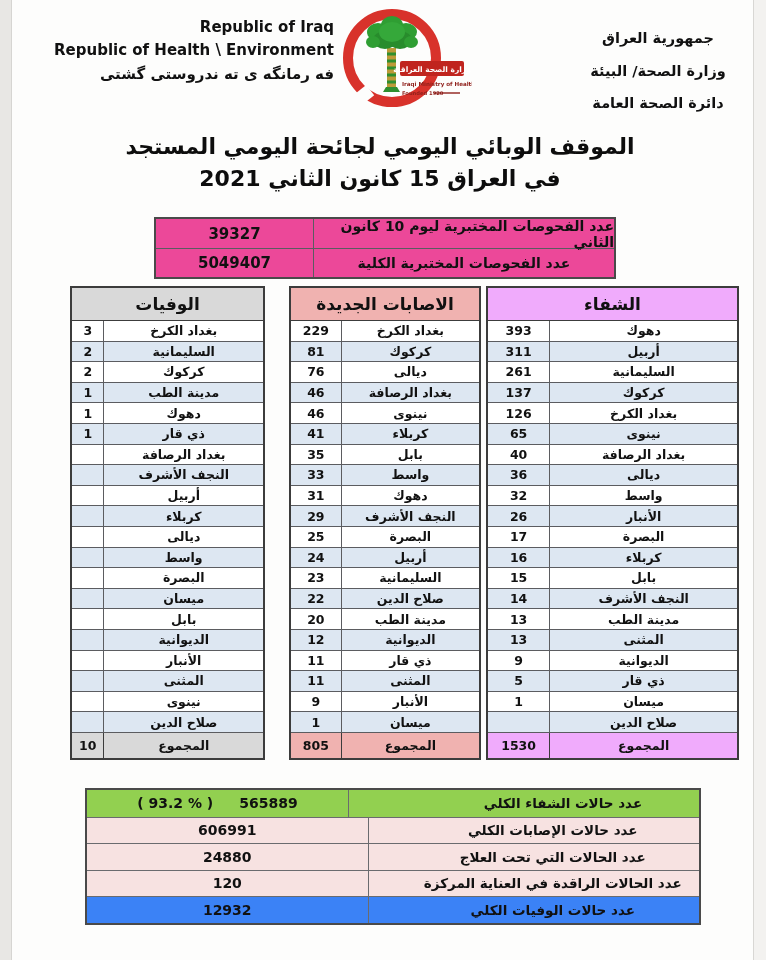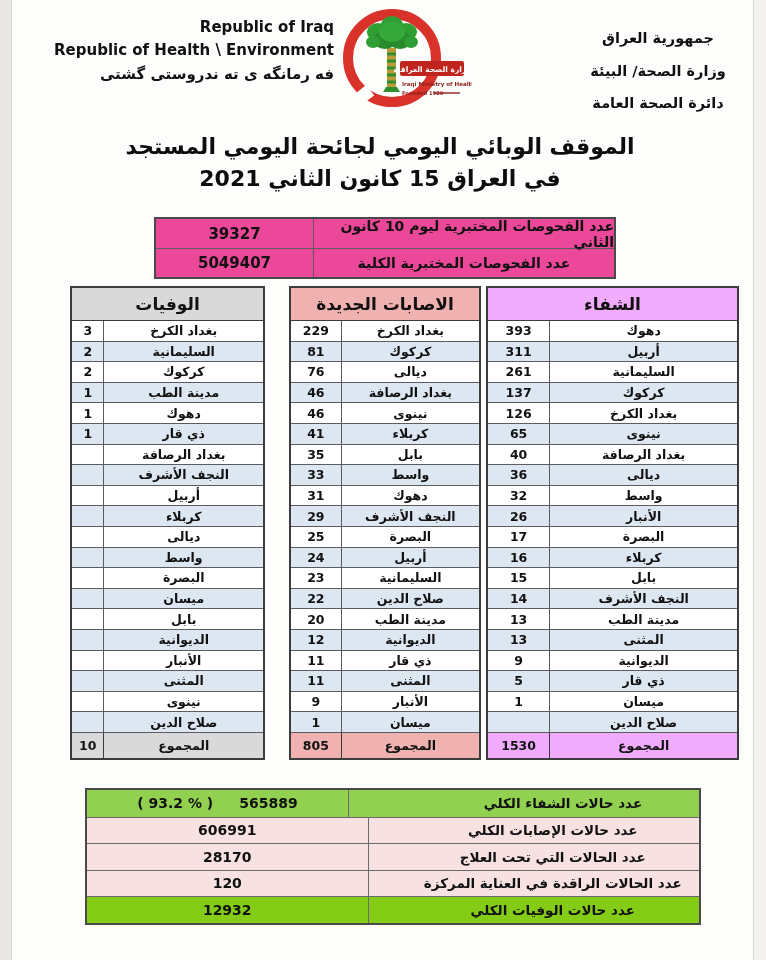--- a/index.html
+++ b/index.html
@@ -90,21 +90,21 @@
   .summary {
     position: absolute; left: 85px; top: 788px; width: 616px;
     border: 2px solid #4a4a4a; background: #fff;
   }
   .summary .trow { height: 26.5px; }
   .summary .trow + .trow { border-top: 1px solid #6a6b6e; }
   .summary .val { width: 46%; border-right: 1px solid #6a6b6e; font-size: 14px; }
   .summary .lbl { width: 54%; font-size: 13.5px; padding-left: 38px; }
   .summary .tone-green { background: #92d050; gap: 40px; }
   .summary .tone-pink  { background: #f7e2e1; }
-  .summary .tone-gray  { background: #84cc16; }
+  .summary .tone-gray  { background: #3b82f6; }
   .with-pct { display: flex; direction: ltr; gap: 26px; }
 </style>
 </head>
 <body>
 
 <div class="edge-left"></div>
 <div class="edge-right"></div>
 
 <div class="hdr-en">
   <div>Republic of Iraq</div>
@@ -442,21 +442,21 @@
         <span>( 93.2 % )</span>
         <span>565889</span>
       </div>
       <div class="cell lbl">عدد حالات الشفاء الكلي</div>
     </div>
     <div class="trow tone-pink">
       <div class="cell val">606991</div>
       <div class="cell lbl">عدد حالات الإصابات الكلي</div>
     </div>
     <div class="trow tone-pink">
-      <div class="cell val">28170</div>
+      <div class="cell val">24880</div>
       <div class="cell lbl">عدد الحالات التي تحت العلاج</div>
     </div>
     <div class="trow tone-pink">
       <div class="cell val">120</div>
       <div class="cell lbl">عدد الحالات الراقدة في العناية المركزة</div>
     </div>
     <div class="trow tone-gray">
       <div class="cell val">12932</div>
       <div class="cell lbl">عدد حالات الوفيات الكلي</div>
     </div>

